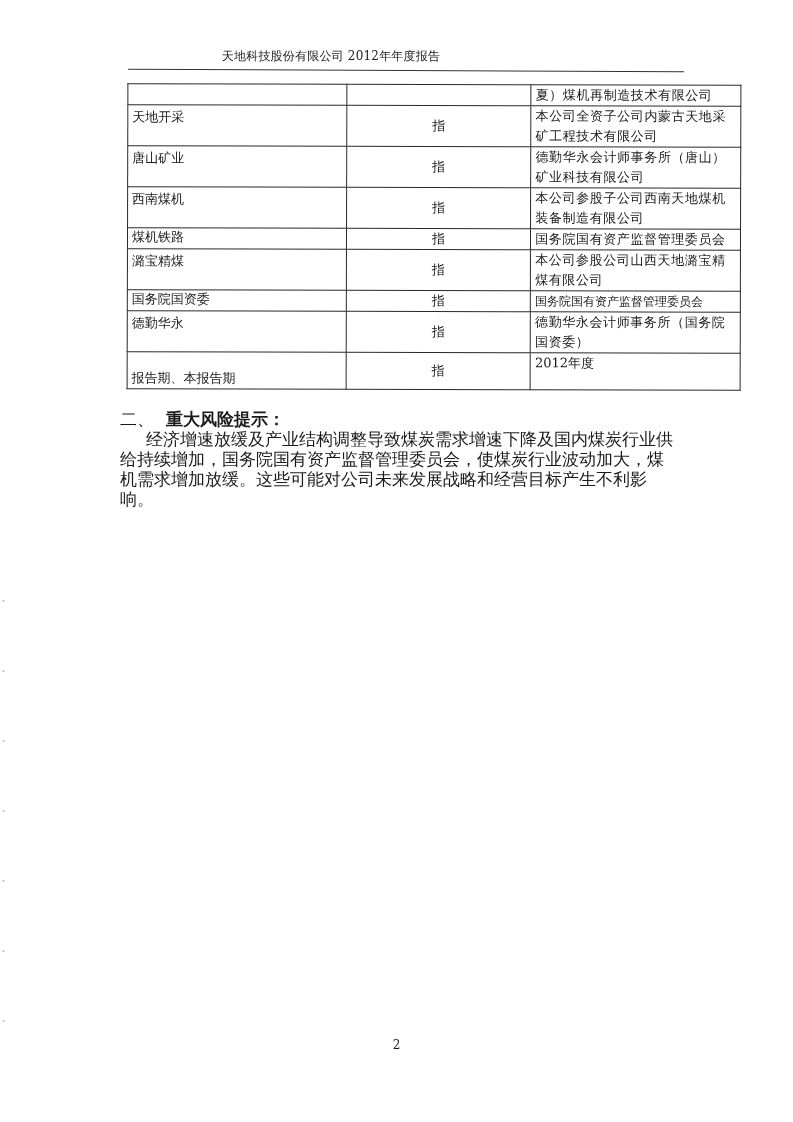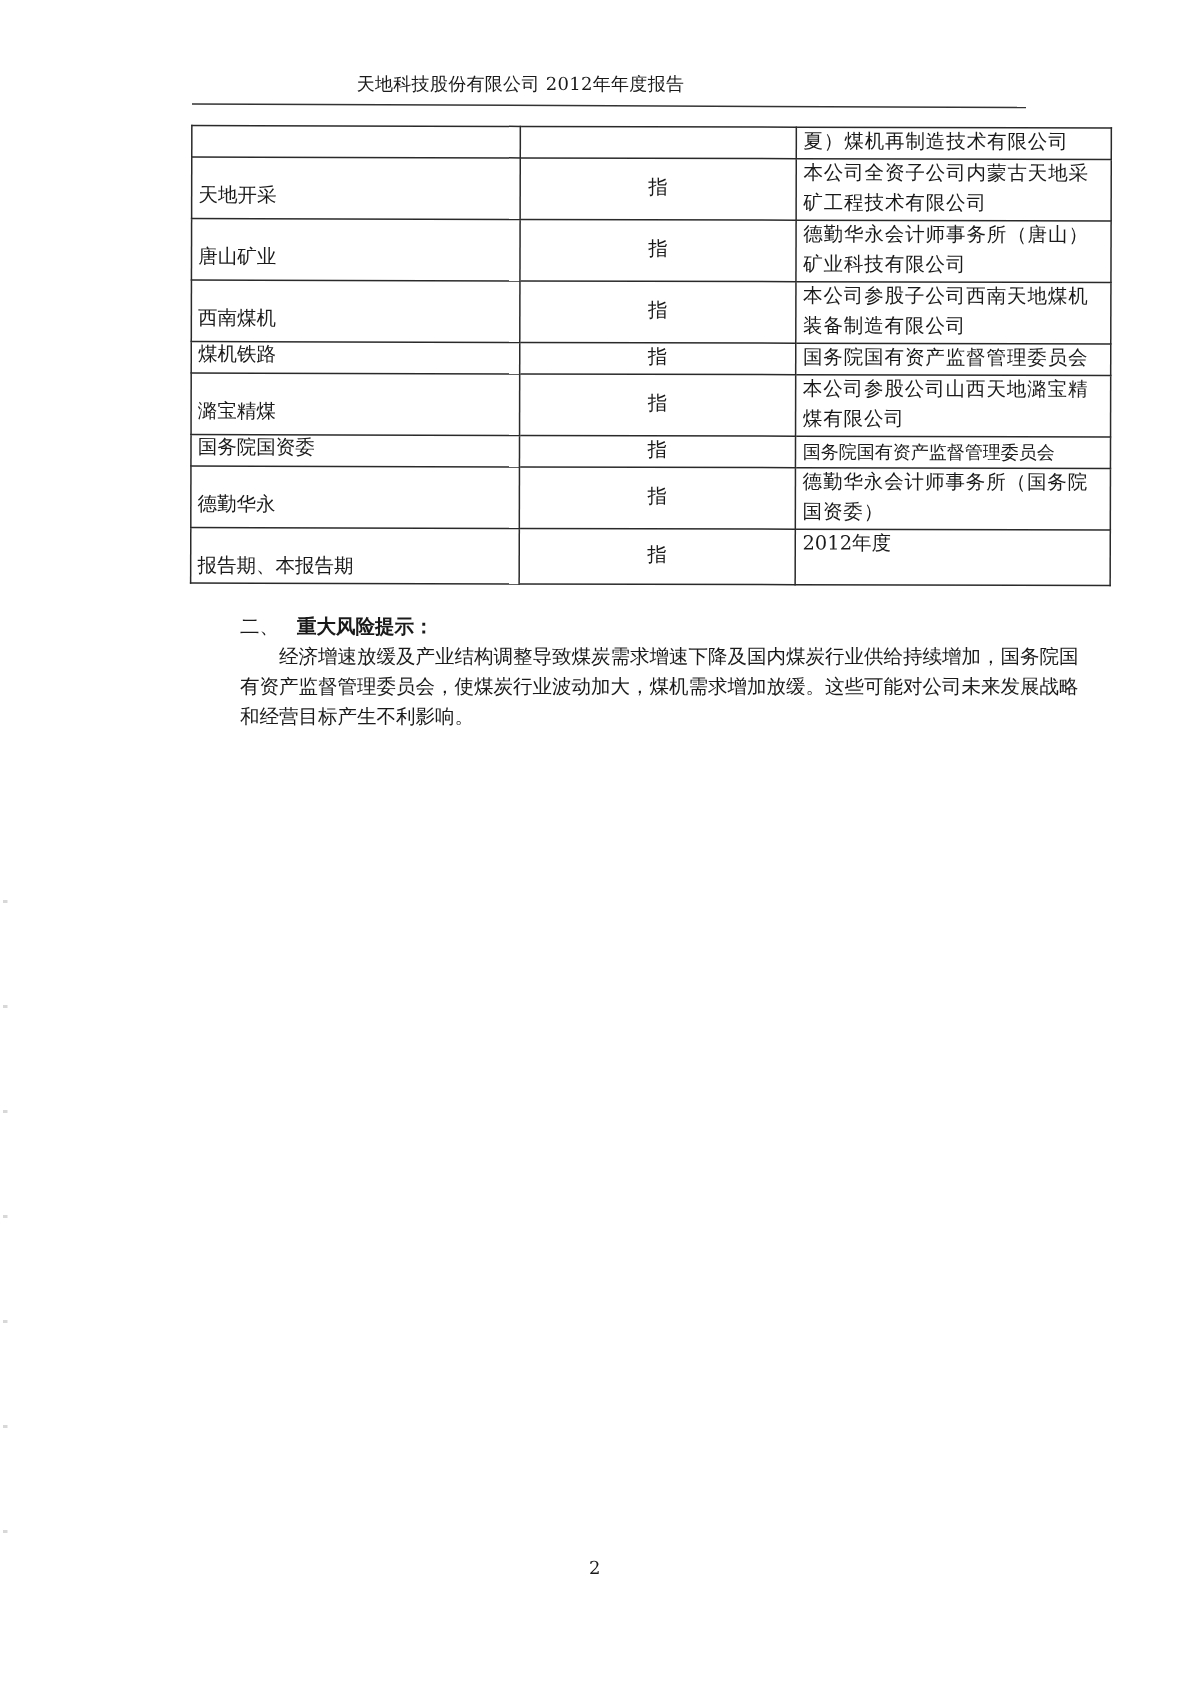--- a/index.html
+++ b/index.html
@@ -1,28 +1,28 @@
 <!DOCTYPE html>
 <html><head>
 <meta charset="utf-8">
 <style>
   html, body { margin: 0; padding: 0; background: #ffffff; }
   body { width: 793px; height: 1122px; position: relative; overflow: hidden;
          font-family: "DejaVu Serif", "Liberation Serif", serif; color: #1a1a1a; }
-  .header-title { position: absolute; left: 18px; width: 658px; top: 48px; text-align: center;
+  .header-title { position: absolute; left: 2px; width: 658px; top: 48px; text-align: center;
                   font-size: 12px; letter-spacing: 0.2px; }
   .header-rule { position: absolute; left: 128px; width: 556px; top: 70px; height: 0;
                  border-top: 1.2px solid #333; transform: rotate(0.25deg); }
   .defs-table { position: absolute; left: 127px; top: 84px; width: 614px;
                 border-collapse: collapse; font-size: 13px; transform: rotate(0.15deg); }
   .defs-table td { border: 1.2px solid #2a2a2a; padding: 0 4px; vertical-align: top; line-height: 20px; }
-  .defs-table td.c1 { width: 211px; padding-top: 16px; }
+  .defs-table td.c1 { width: 211px; padding-top: 2px; }
   .defs-table td.c2 { width: 177px; text-align: center; vertical-align: middle; }
   .defs-table td.c3 { width: 202px; letter-spacing: 0.6px; }
-  .section { position: absolute; left: 120px; top: 409px; width: 560px; font-size: 13px; line-height: 20px; margin-left: 40px; }
+  .section { position: absolute; left: 120px; top: 409px; width: 560px; font-size: 17px; line-height: 20px; }
   .section-heading { font-weight: bold; }
   .section-heading .num { font-weight: normal; margin-right: 12px; }
   .section-body { text-indent: 26px; margin: 0; }
   .page-number { position: absolute; left: 0; width: 793px; top: 1038px; text-align: center; font-size: 12px; }
   .scan-margin { position: absolute; left: 2px; top: 560px; width: 3px; height: 480px;
                  background: repeating-linear-gradient(to bottom, transparent 0 40px, #d8d8d8 40px 42px, transparent 42px 70px); }
 </style>
 </head>
 <body>
 

